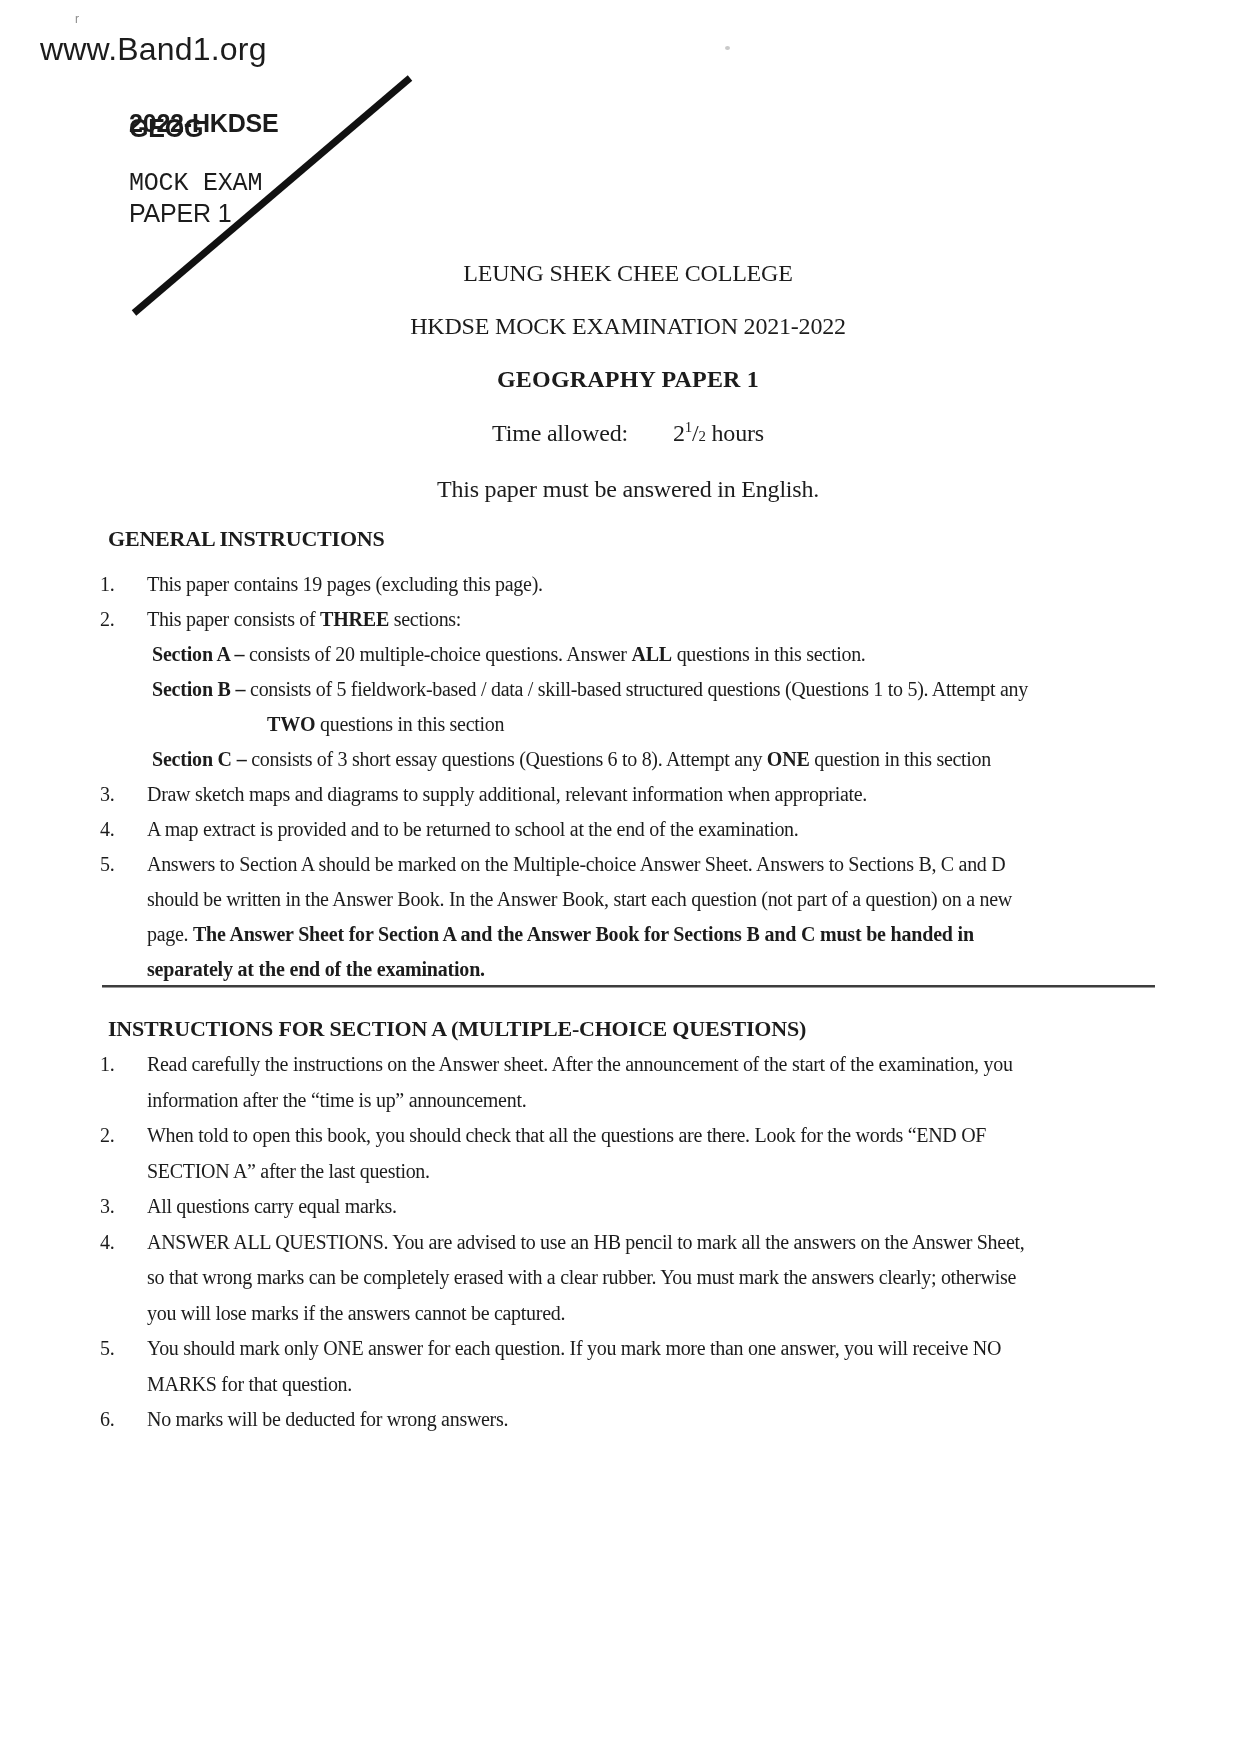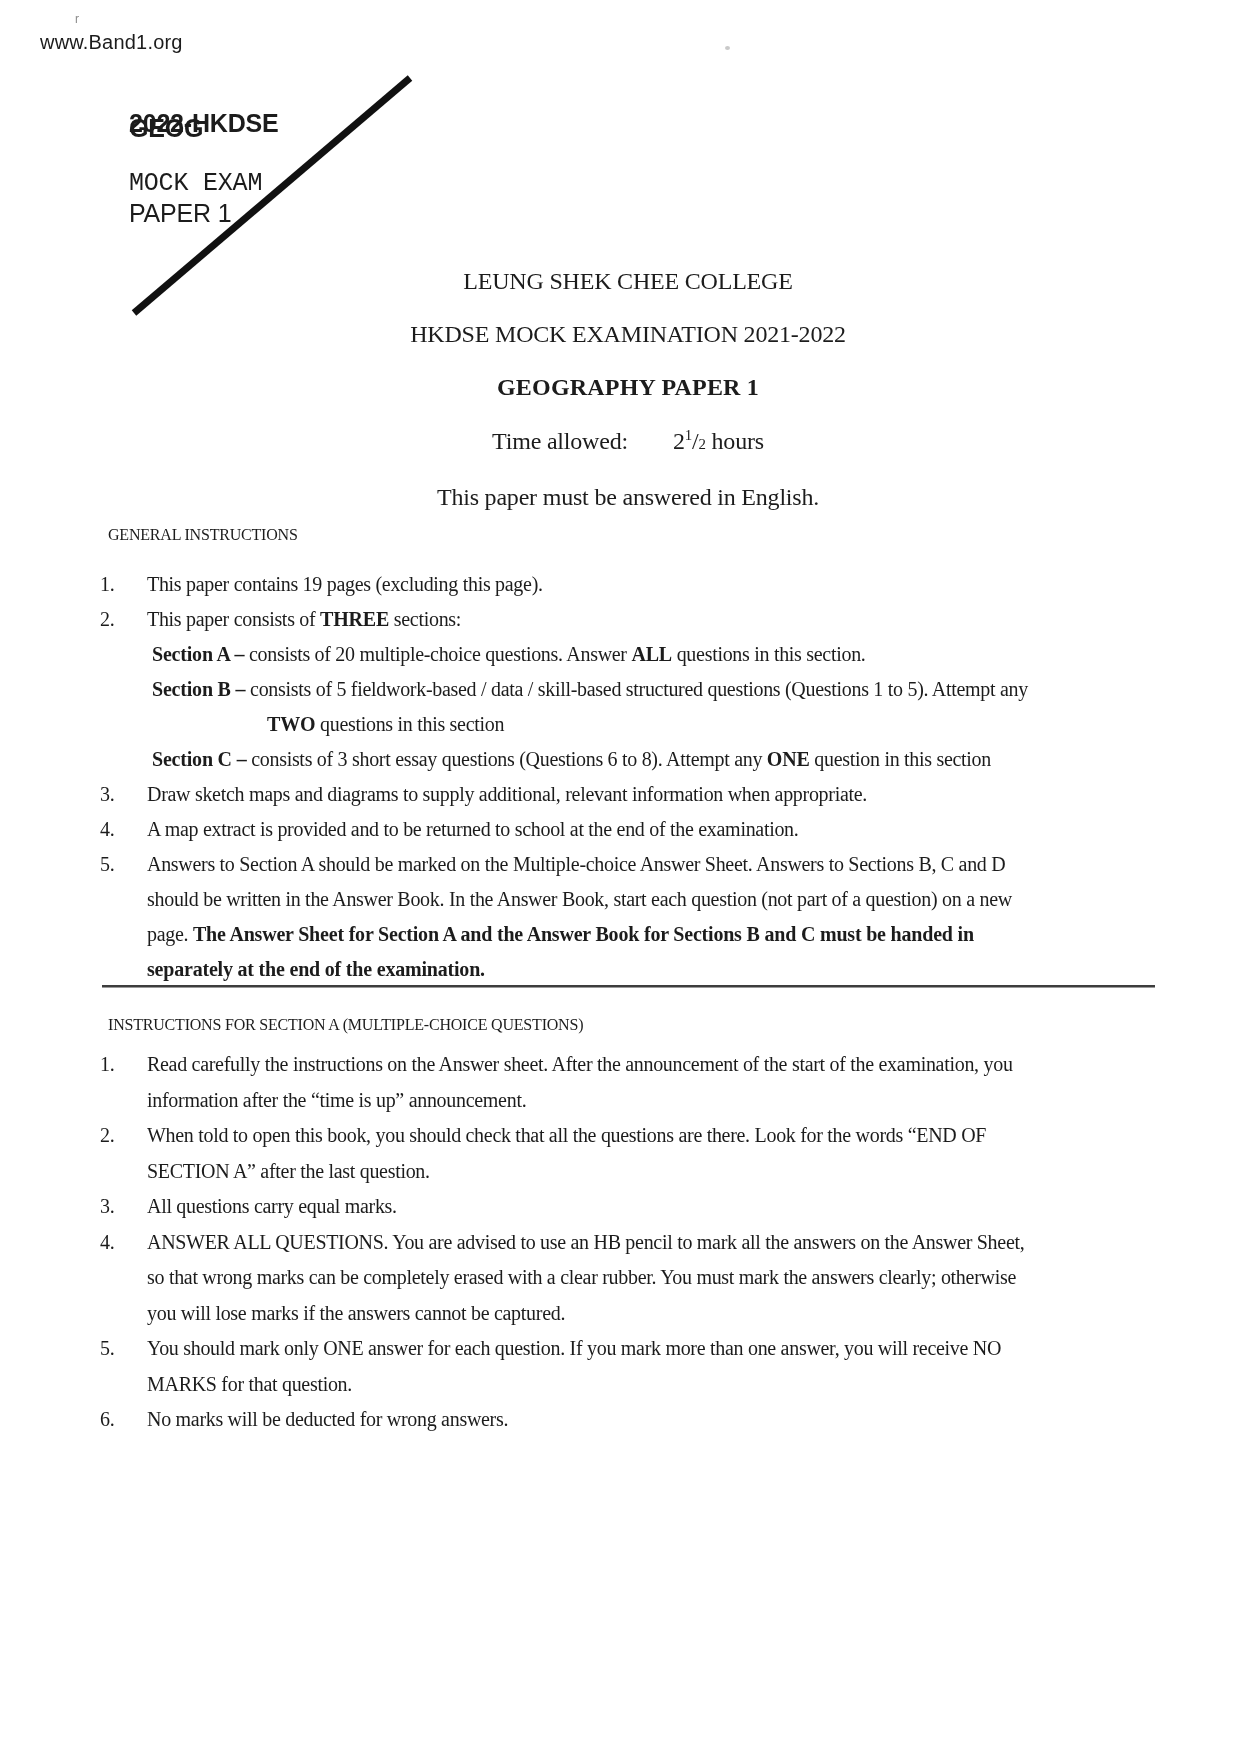--- a/index.html
+++ b/index.html
@@ -4,33 +4,33 @@
 <style>
   html,body{margin:0;padding:0;background:#e8e8e8;}
   #page{
     position:relative;width:1240px;height:1754px;margin:0 auto;
     background:#ffffff;overflow:hidden;
     font-family:"Liberation Serif", serif;color:#1c1c1c;
   }
   .abs{position:absolute;white-space:nowrap;}
   
   .sans{font-family:"Liberation Sans", sans-serif;}
-  .wm{font-size:20px;letter-spacing:0.2px;}
+  .wm{font-size:32px;letter-spacing:0.2px;}
   .corner{font-size:25px;letter-spacing:-0.2px;}
   .corner.b{font-weight:bold;}
   .artifact{font-size:12px;color:#8a8a8a;font-family:"Liberation Sans",sans-serif;}
   .speck{position:absolute;width:5px;height:4px;background:#c9c9c9;border-radius:50%;}
   
-  .titleline{position:absolute;left:16px;width:1224px;text-align:center;font-size:24px;letter-spacing:-0.2px;white-space:nowrap;margin-top:8px;}
+  .titleline{position:absolute;left:16px;width:1224px;text-align:center;font-size:24px;letter-spacing:-0.2px;white-space:nowrap;}
   .titleline.b{font-weight:bold;letter-spacing:0.2px;}
   .timegap{display:inline-block;width:45px;}
   sup.fr{font-size:62%;vertical-align:super;line-height:0;}
   sub.fr{font-size:62%;vertical-align:baseline;line-height:0;}
   
-  .sechead{font-weight:normal;font-size:16px;letter-spacing:-0.2px;}
+  .sechead{font-weight:bold;font-size:22px;letter-spacing:-0.2px;}
   
   .ilist{position:absolute;left:100px;width:1120px;font-size:20px;letter-spacing:-0.3px;}
   .ilist .ln{position:relative;white-space:nowrap;padding-left:47px;}
   #general-list .ln{height:35px;line-height:35px;}
   #sectiona-list .ln{height:35.5px;line-height:35.5px;}
   .ilist .ln .num{position:absolute;left:0;top:0;}
   .ilist .ln.section{padding-left:52px;}
   .ilist .ln.two{padding-left:167px;}
   .ilist b{letter-spacing:-0.2px;}
   

